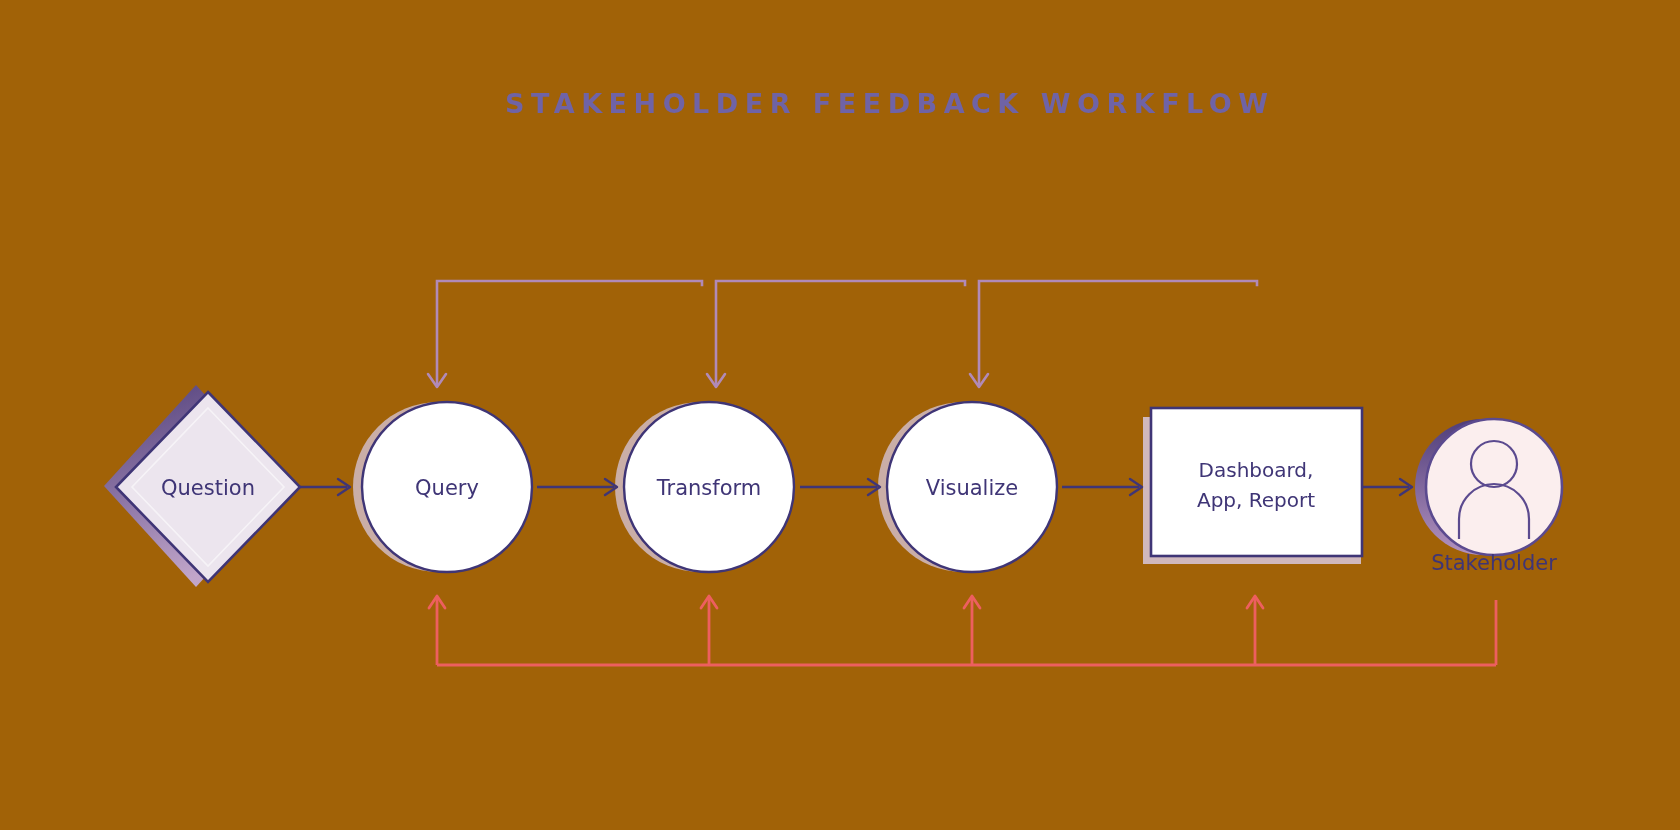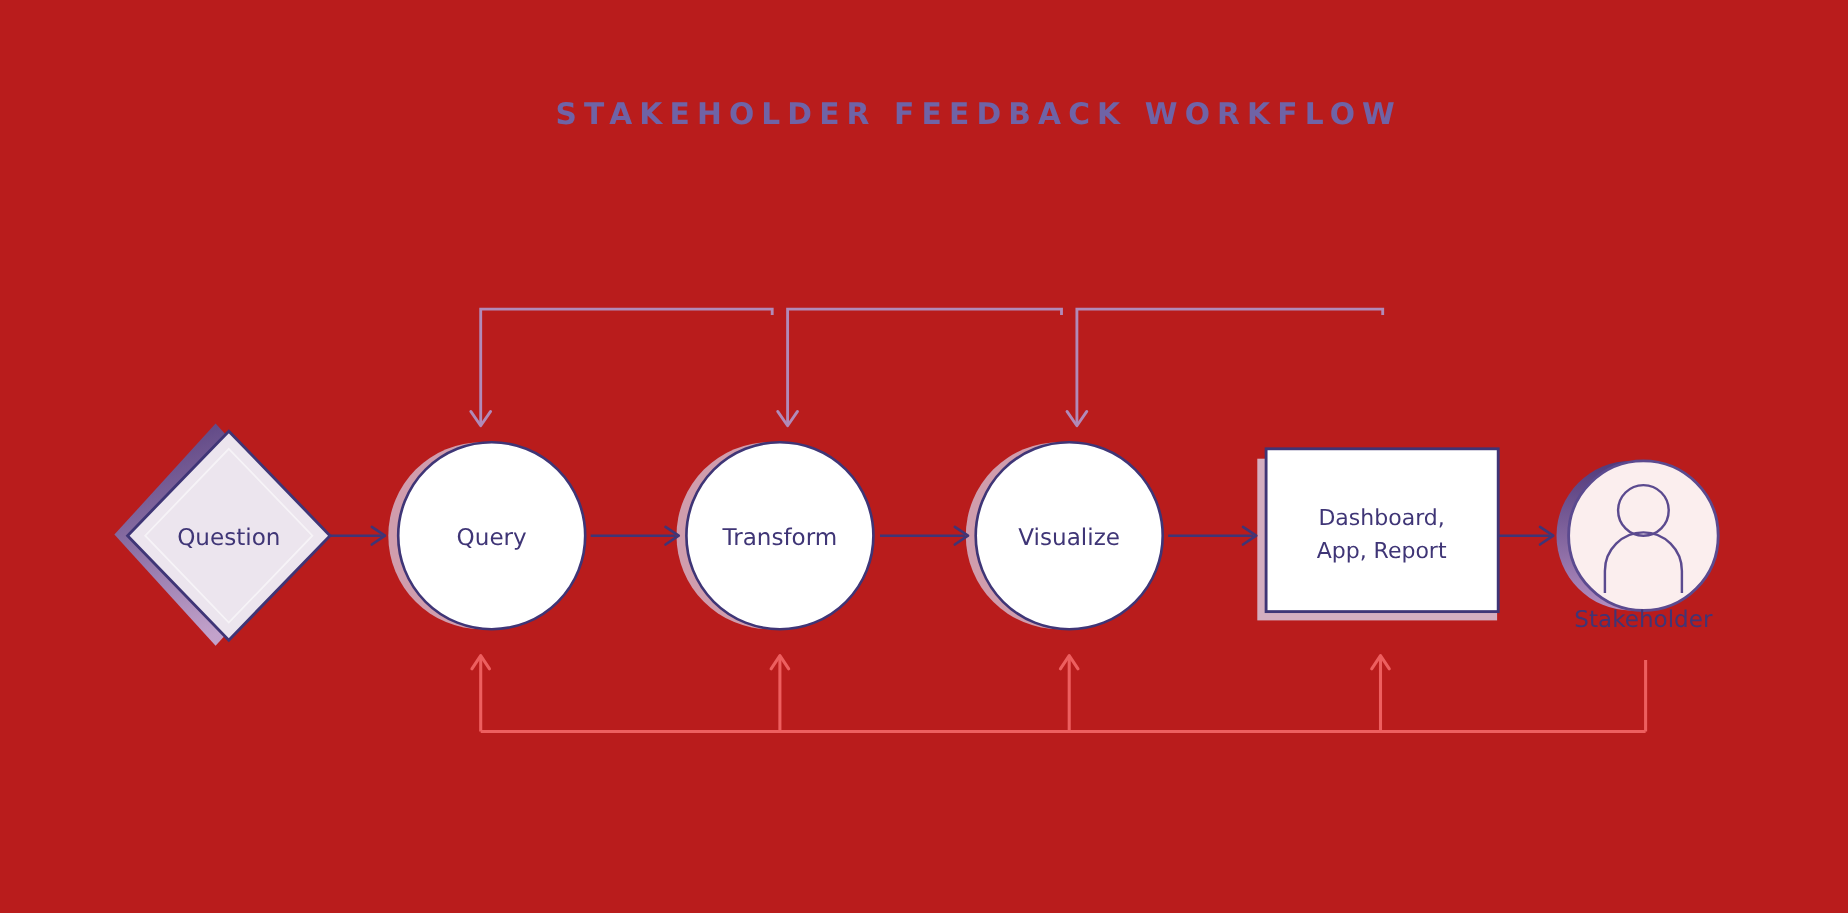--- a/index.html
+++ b/index.html
@@ -10,21 +10,21 @@
   body {
     width: 1680px;
     height: 830px;
     overflow: hidden;
     font-family: "DejaVu Sans", sans-serif;
   }
   #canvas {
     position: relative;
     width: 1680px;
     height: 830px;
-    background: #b91c1c;
+    background: #a16207;
   }
   svg.layer {
     position: absolute;
     top: 0;
     left: 0;
     width: 1680px;
     height: 830px;
   }
   .title-text {
     font-family: "DejaVu Sans", sans-serif;

